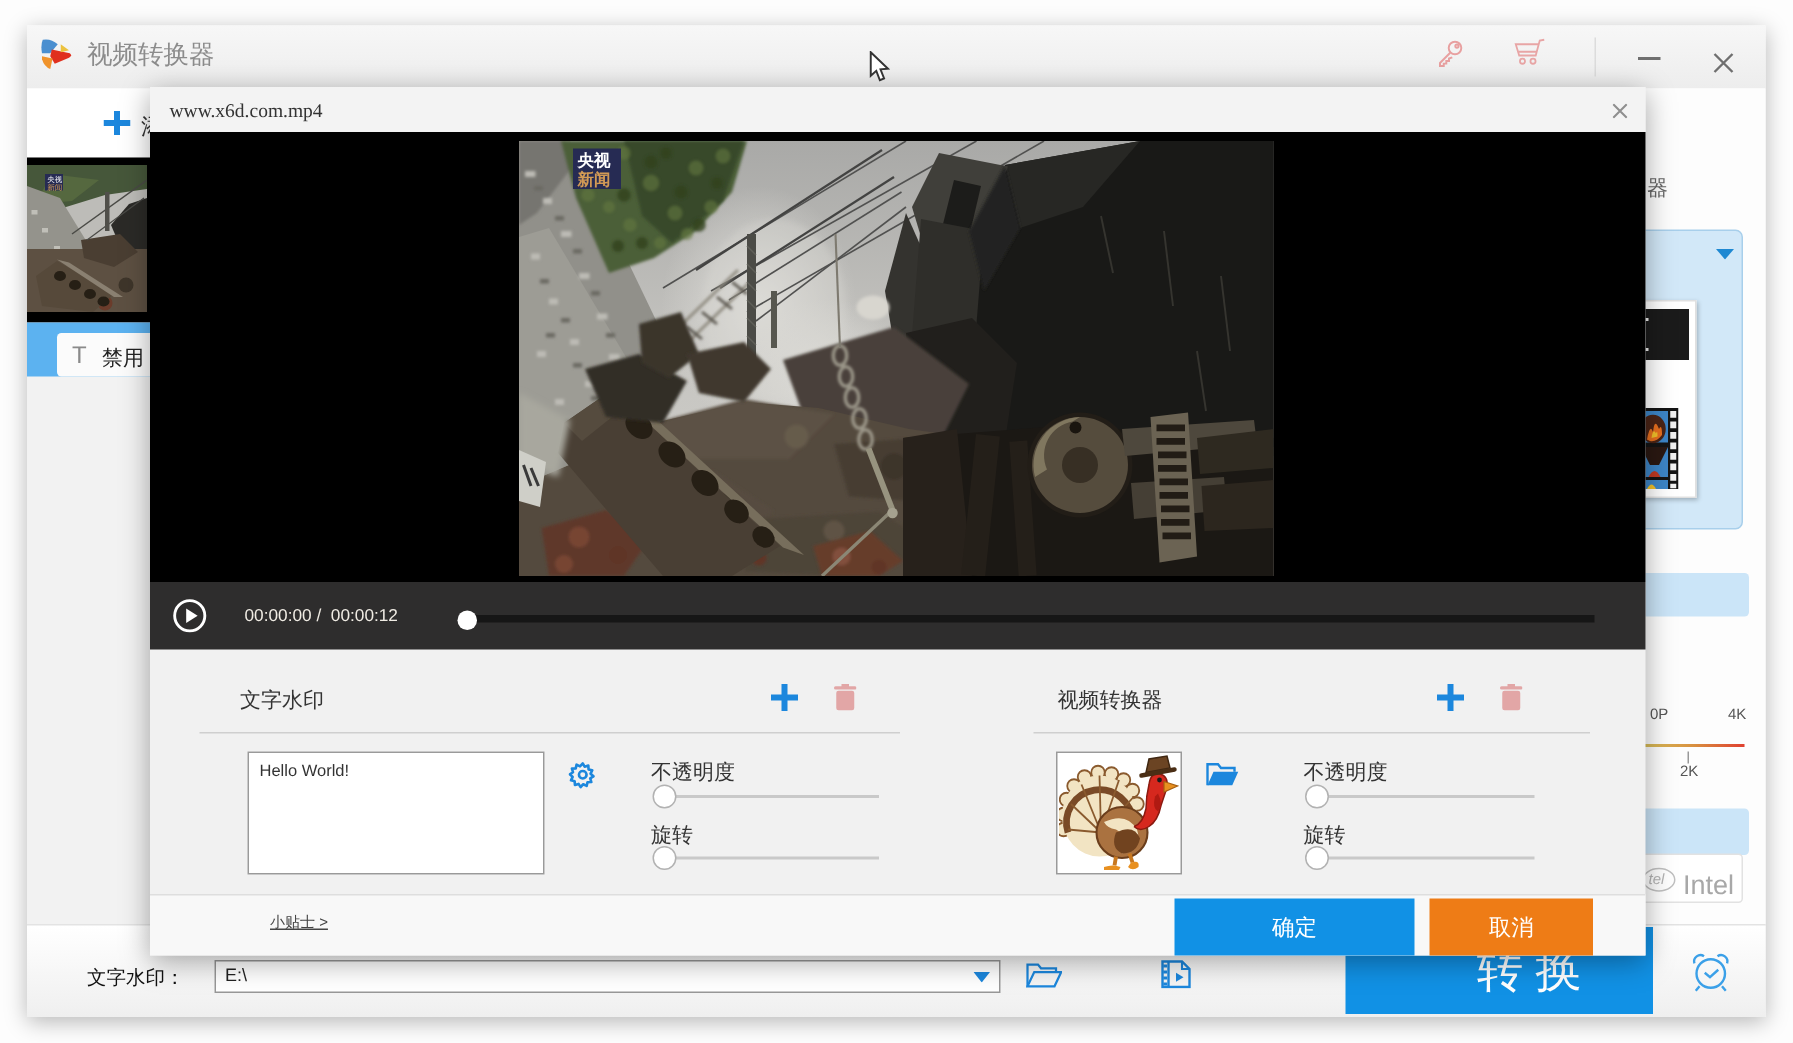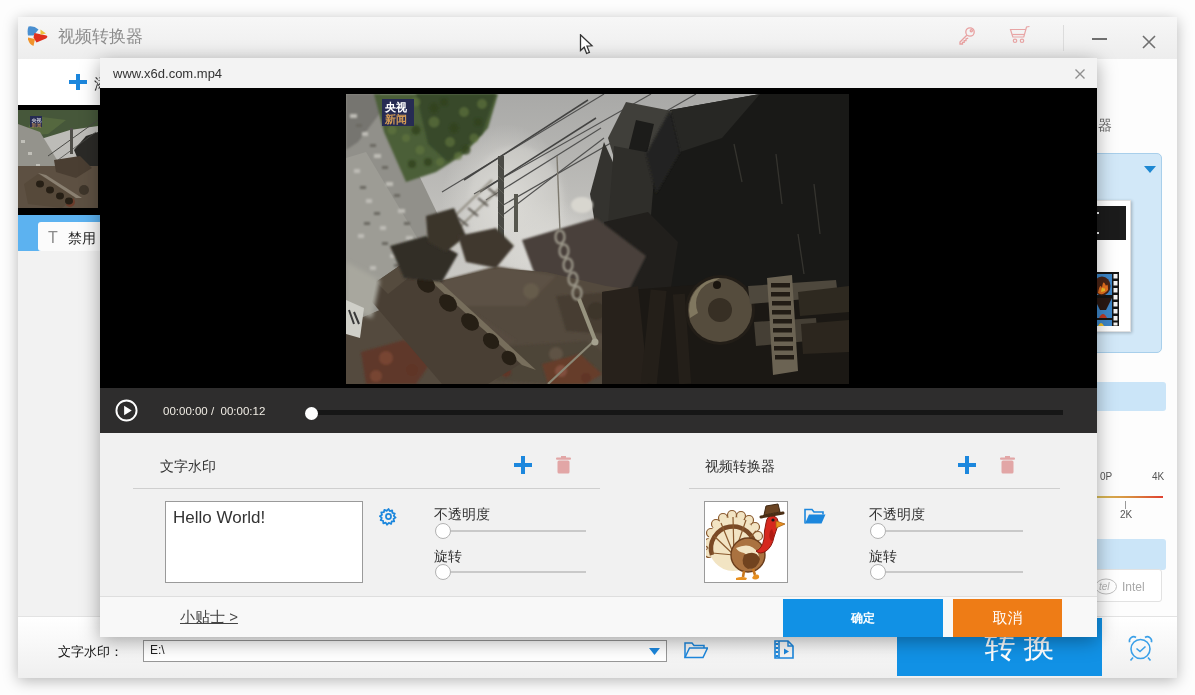--- a/index.html
+++ b/index.html
@@ -130,21 +130,21 @@
   <div class="abs" style="left:1095px; top:496px; width:68px; height:2px; background:linear-gradient(90deg,#d8c05a,#d89040,#e04030);"></div>
   <div class="abs" style="left:1125px; top:501px; width:1px; height:8px; background:#999;"></div>
   <div class="abs" style="left:1120px; top:509px; font-size:10px; color:#555;">2K</div>
   <div class="abs" style="left:1092px; top:539px; width:74px; height:31px; background:#cbe5f8; border-radius:3px;"></div>
 
   <div class="abs" style="left:1090px; top:569px; width:72px; height:33px; background:#fff; border:1px solid #e2e2e2; border-radius:3px;"></div>
   <svg class="abs" style="left:1095px; top:578px;" width="23" height="17" viewBox="0 0 23 17" fill="none" stroke="#c0c0c0">
     <ellipse cx="11" cy="8.5" rx="10.5" ry="7.5"></ellipse>
   </svg>
   <div class="abs" style="left:1099px; top:581px; font-size:10px; color:#b4b4b4; font-style:italic;">tel</div>
-  <div class="abs" style="left:1122px; top:580px; font-size:12px; color:#a8a8a8;">Intel</div>
+  <div class="abs" style="left:1122px; top:580px; font-size:18px; color:#a8a8a8;">Intel</div>
 
   <div class="abs" style="left:18px; top:616px; width:1159px; height:62px; background:linear-gradient(#ffffff,#efefef); border-top:1px solid #e3e3e3;"></div>
   <div class="abs" style="left:58px; top:643px; font-size:13px; color:#111;">文字水印：</div>
   <div class="abs" style="left:143px; top:640px; width:524px; height:22px; background:#fff; border:1px solid #979797;"></div>
   <div class="abs" style="left:150px; top:643px; font-size:12px; color:#222;">E:\</div>
   <svg class="abs" style="left:649px; top:648px;" width="11" height="7" viewBox="0 0 11 7">
       <path d="M0 0 L11 0 L5.5 7 Z" fill="#1c87dd"></path>
     </svg>
 
   <svg class="abs" style="left:684px; top:641px;" width="24" height="18" viewBox="0 0 24 18" fill="none" stroke="#1c87dd" stroke-width="1.5">
@@ -169,21 +169,21 @@
     <circle cx="13.5" cy="15" r="9.5"></circle>
     <path d="M9 3.5 A4.2 4.2 0 0 0 2.6 8.2"></path>
     <path d="M18 3.5 A4.2 4.2 0 0 1 24.4 8.2"></path>
     <path d="M9.5 14.5 L13 17.5 L18.5 12.5"></path>
     <path d="M6 23.5 L3.5 26.5 M21 23.5 L23.5 26.5"></path>
   </svg>
 
   <div class="abs" id="modal" style="left:100px; top:58px; width:997px; height:579px; background:#f1f1f1; box-shadow:0 4px 18px rgba(0,0,0,.35);"></div>
 
   <div class="abs" style="left:100px; top:58px; width:997px; height:30px; background:#f3f3f3;"></div>
-  <div class="abs" style="left:113px; top:66px; font-size:13px; color:#333;">www.x6d.com.mp4</div>
+  <div class="abs" style="left:113px; top:66px; font-size:13px; color:#333;font-family:Liberation Serif, serif;">www.x6d.com.mp4</div>
   <svg class="abs" style="left:1075px; top:69px;" width="10" height="10" viewBox="0 0 10 10" stroke="#8f8f8f" stroke-width="1.4">
     <path d="M0.5 0.5 L9.5 9.5 M9.5 0.5 L0.5 9.5"></path>
   </svg>
 
   <div class="abs" style="left:100px; top:88px; width:997px; height:300px; background:#000;"></div>
 
   <svg class="abs" style="left:346px; top:94px;" width="503" height="290" viewBox="0 0 503 290" preserveAspectRatio="none">
     <defs>
       <linearGradient id="sky" x1="0" y1="0" x2="0" y2="1">
         <stop offset="0" stop-color="#a9a9a7"></stop>
@@ -439,21 +439,21 @@
       <path d="M7 0 L11 0 L11 7 L18 7 L18 11 L11 11 L11 18 L7 18 L7 11 L0 11 L0 7 L7 7 Z" fill="#1c87dd"></path>
     </svg>
   <svg class="abs" style="left:556px; top:456px;" width="15" height="18" viewBox="0 0 15 18" fill="#e2a6a6">
     <rect x="1.5" y="4.5" width="12" height="13" rx="1.5"></rect>
     <rect x="0" y="1.5" width="15" height="2.2" rx="1"></rect>
     <rect x="5" y="0" width="5" height="2.5"></rect>
   </svg>
   <div class="abs" style="left:133px; top:488px; width:467px; height:1px; background:#cfcfcf;"></div>
 
   <div class="abs" style="left:165px; top:501px; width:198px; height:82px; background:#fff; border:1px solid #9a9a9a;"></div>
-  <div class="abs" style="left:173px; top:508px; font-size:17px; color:#333;">Hello World!</div>
+  <div class="abs" style="left:173px; top:508px; font-size:11px; color:#333;">Hello World!</div>
 
   <svg class="abs" style="left:379px; top:507px;" width="19" height="19" viewBox="0 0 24 24" fill="none" stroke="#1c87dd" stroke-width="2.2">
     <circle cx="12" cy="12" r="3.2"></circle>
     <path d="M12 2.5 L13.6 5.2 L16.7 4.3 L16.9 7.5 L20 8.2 L18.6 11.1 L21 13.3 L18.3 15 L19.2 18.1 L16 18.3 L15.3 21.4 L12.4 20 L10.2 22.4 L8.5 19.7 L5.4 20.6 L5.2 17.4 L2.1 16.7 L3.5 13.8 L1.1 11.6 L3.8 9.9 L2.9 6.8 L6.1 6.6 L6.8 3.5 L9.7 4.9 Z" stroke-linejoin="round"></path>
   </svg>
   <div class="abs" style="left:434px; top:506px; font-size:14px; color:#333;">不透明度</div>
   <div class="abs" style="left:436px; top:530px; width:150px; height:2px; background:#c9c9c9;"></div>
   <div class="abs" style="left:435px; top:523px; width:16px; height:16px; border-radius:50%; background:#fff; border:1px solid #b2b2b2;"></div>
   <div class="abs" style="left:434px; top:548px; font-size:14px; color:#333;">旋转</div>
   <div class="abs" style="left:436px; top:571px; width:150px; height:2px; background:#c9c9c9;"></div>
@@ -518,21 +518,21 @@
     <path d="M1 15.5 L5 6.5 L21.5 6.5 L17.5 15.5 Z" fill="#1c87dd"></path>
   </svg>
   <div class="abs" style="left:869px; top:506px; font-size:14px; color:#333;">不透明度</div>
   <div class="abs" style="left:871px; top:530px; width:152px; height:2px; background:#c9c9c9;"></div>
   <div class="abs" style="left:870px; top:523px; width:16px; height:16px; border-radius:50%; background:#fff; border:1px solid #b2b2b2;"></div>
   <div class="abs" style="left:869px; top:548px; font-size:14px; color:#333;">旋转</div>
   <div class="abs" style="left:871px; top:571px; width:152px; height:2px; background:#c9c9c9;"></div>
   <div class="abs" style="left:870px; top:564px; width:16px; height:16px; border-radius:50%; background:#fff; border:1px solid #b2b2b2;"></div>
 
   <div class="abs" style="left:100px; top:596px; width:997px; height:41px; background:#f8f8f8; border-top:1px solid #dedede;"></div>
-  <div class="abs" style="left:180px; top:608px; font-size:15px; color:#444; text-decoration:underline;">小贴士 &gt;</div>
-  <div class="abs" style="left:783px; top:599px; width:160px; height:38px; background:#1191e5; color:#fff; font-size:12px; display:flex; align-items:center; justify-content:center;font-weight:bold;">确定</div>
+  <div class="abs" style="left:180px; top:608px; font-size:10px; color:#444; text-decoration:underline;">小贴士 &gt;</div>
+  <div class="abs" style="left:783px; top:599px; width:160px; height:38px; background:#1191e5; color:#fff; font-size:15px; display:flex; align-items:center; justify-content:center;">确定</div>
   <div class="abs" style="left:953px; top:599px; width:109px; height:38px; background:#ee7c16; color:#fff; font-size:15px; display:flex; align-items:center; justify-content:center;">取消</div>
 
   <svg class="abs" style="left:579px; top:34px;" width="15" height="22" viewBox="0 0 15 22">
     <path d="M1.5 0.8 L1.5 16.5 L5.2 13.2 L7.6 19.5 L10.4 18.3 L8 12.2 L13 11.8 Z" fill="#fff" stroke="#333" stroke-width="1.3"></path>
   </svg>
 
 </div>
 
 </body></html>

